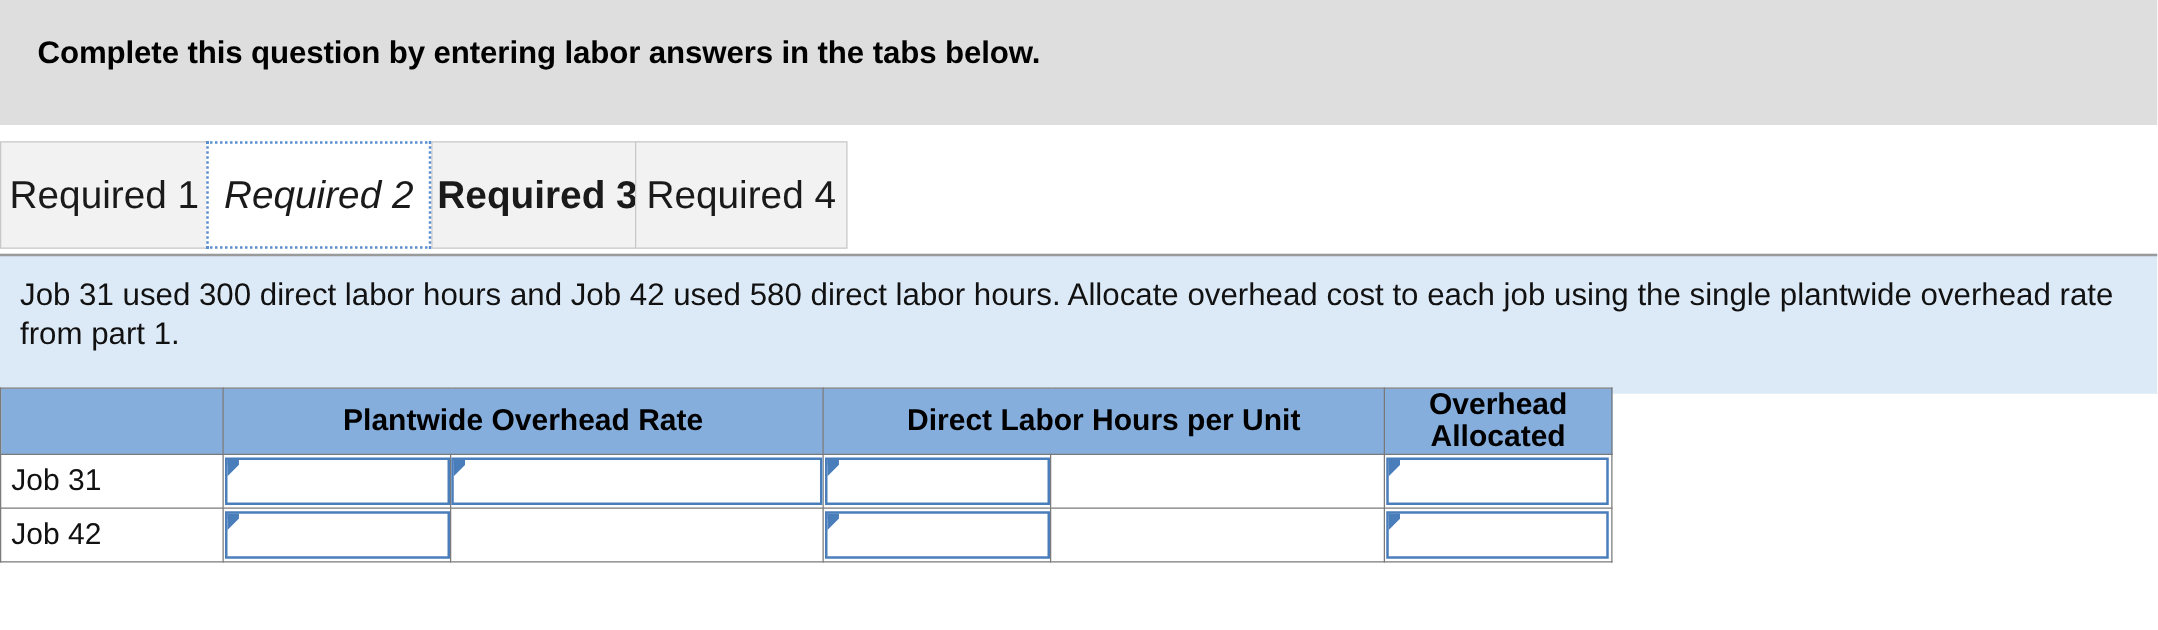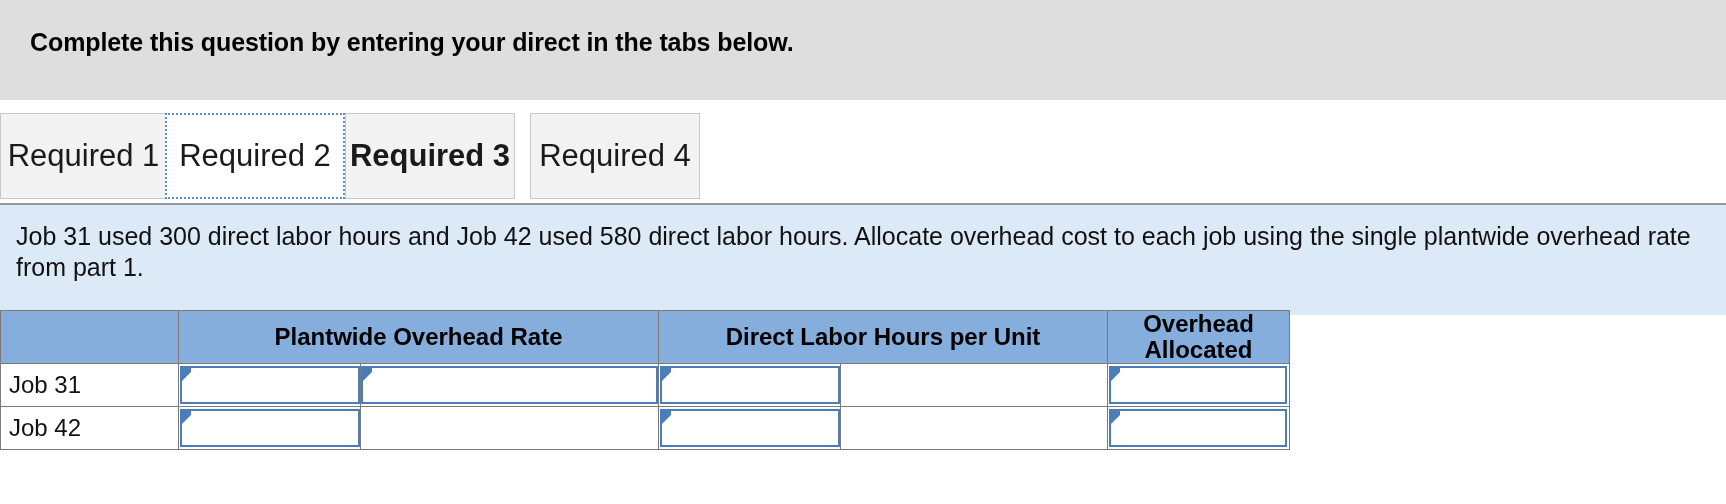--- a/index.html
+++ b/index.html
@@ -53,23 +53,23 @@
     font-size: 31px;
     color: #1a1a1a;
     white-space: nowrap;
   }
   .tab.active {
     background: #ffffff;
     border: 2px dotted #5b8fd0;
     z-index: 5;
   }
   .tab1 { left: 0px;    width: 167px; }
-  .tab2 { left: 165px;  width: 180px; }
+  .tab2 { left: 165px;  width: 180px; font-style: italic; }
   .tab3 { left: 345px;  width: 170px; font-weight: bold; }
-  .tab4 { left: 530px;  width: 170px; }
+  .tab4 { left: 508px;  width: 170px; }
 
   
   .instruction {
     position: absolute;
     left: 0; top: 203px;
     width: 1726px; height: 112px;
     background: #dce9f6;
     border-top: 2px solid #9a9a9a;
   }
   .instruction-text {
@@ -158,21 +158,21 @@
   .box-w-183 { width: 183px; }
   .box-w-178 { width: 178px; }
   .pad-left-2 { margin-left: 1px; }
 </style>
 </head>
 <body>
 
 <div id="page">
 
   <div class="banner">
-    <div class="banner-text">Complete this question by entering your direct in the tabs below.</div>
+    <div class="banner-text">Complete this question by entering labor answers in the tabs below.</div>
   </div>
 
   <div class="tabstrip">
     <div class="tab tab1">
       <span>Required 1</span>
     </div>
     <div class="tab tab2 active">
       <span>Required 2</span>
     </div>
     <div class="tab tab3">

